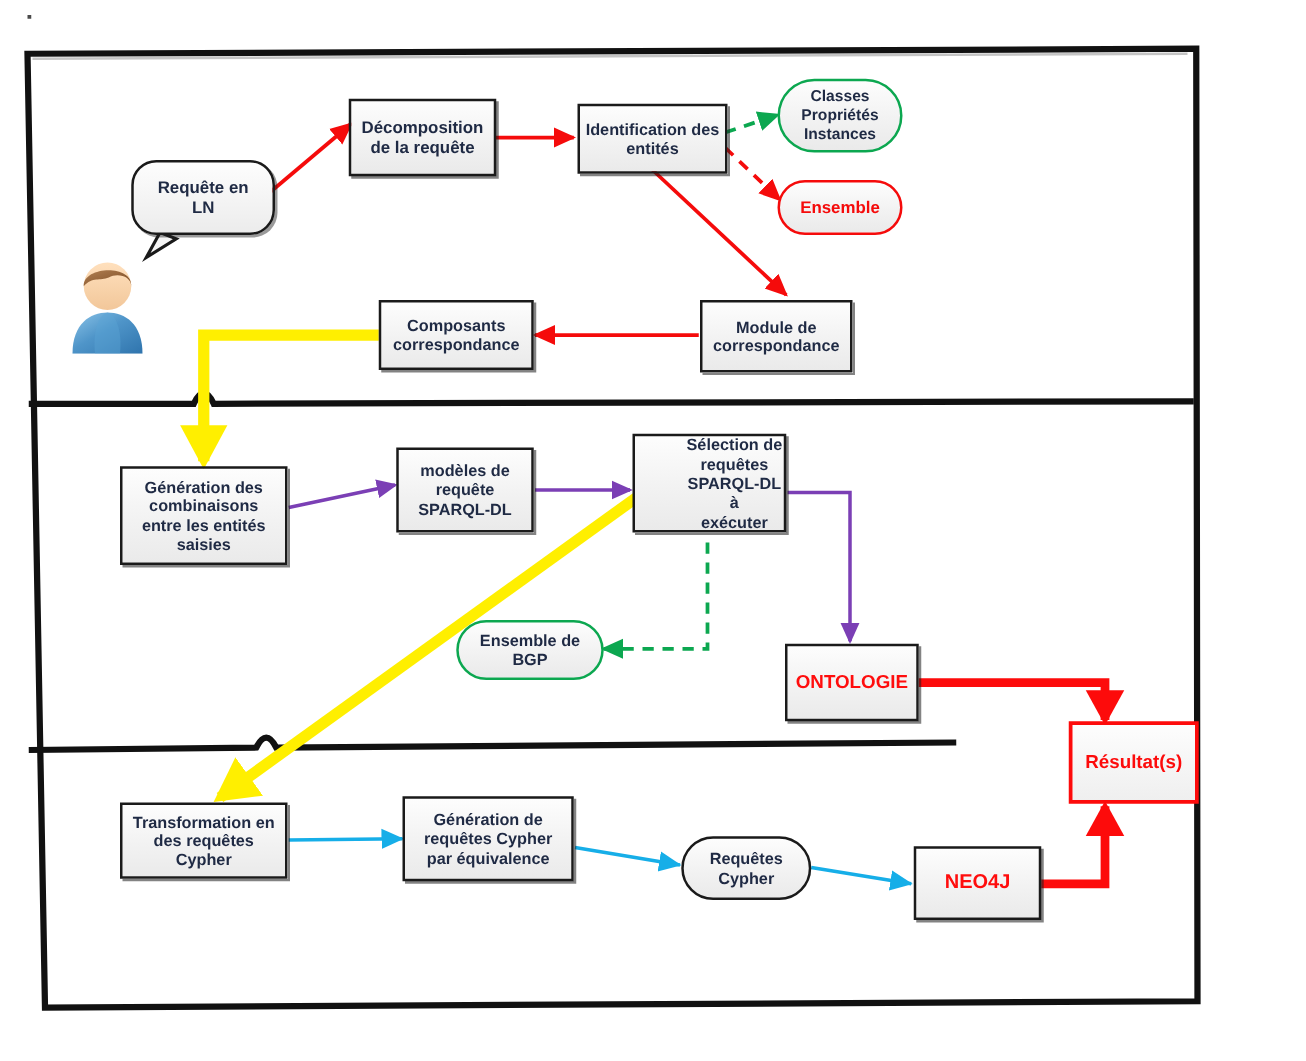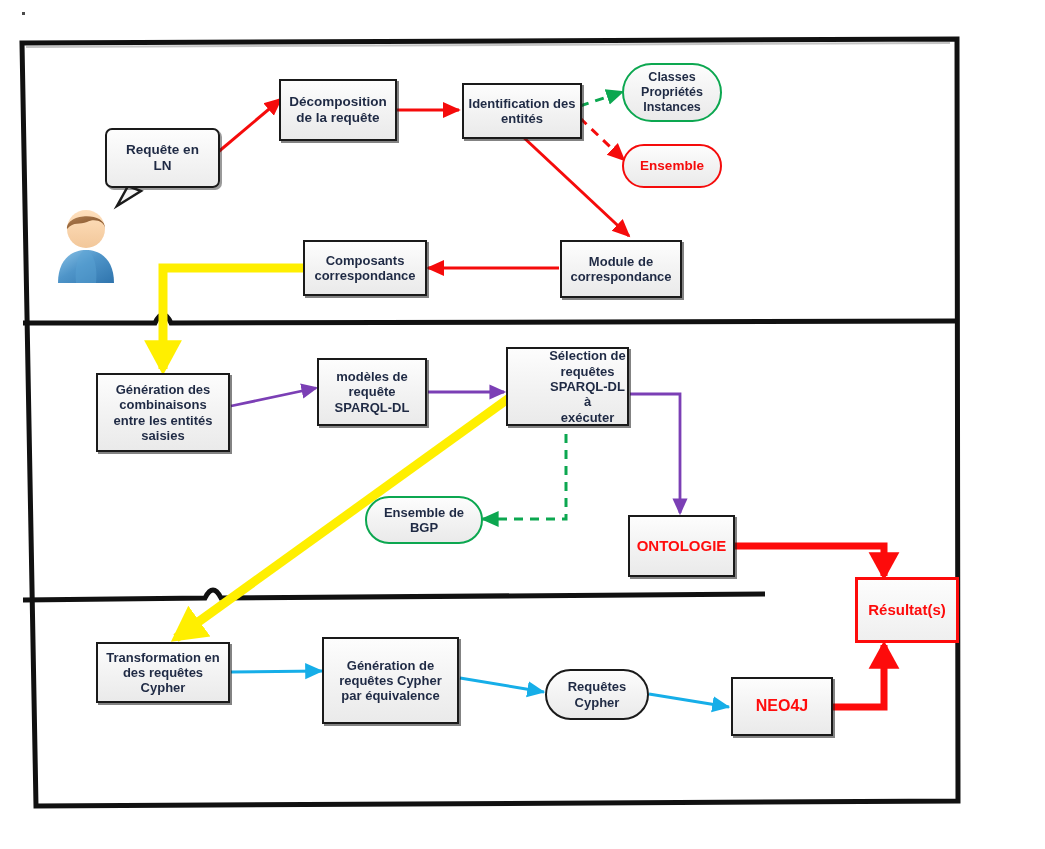--- a/index.html
+++ b/index.html
@@ -62,21 +62,21 @@
   .rect-redtext { color: #ff0d0d; }
   .rect-redborder {
     border: 3px solid #fd0b0b;
     color: #fd0b0b;
     box-shadow: none;
   }
   .bubble {
     position: absolute;
     box-sizing: border-box;
     border: 2.5px solid #1a1a1a;
-    border-radius: 7px;
+    border-radius: 20px;
     background: linear-gradient(to bottom, #fdfdfd 0%, #f3f3f3 60%, #ececec 100%);
     display: flex;
     align-items: center;
     justify-content: center;
     text-align: center;
     font-weight: bold;
     color: #1f2a44;
     line-height: 1.2;
     box-shadow: 2px 2px 0 rgba(30,30,30,0.45);
     z-index: 5;
@@ -264,21 +264,21 @@
   <div class="node rect-redborder" style="left:831px; top:577px; width:104px; height:66px; font-size:15px; position:absolute; display:flex; align-items:center; justify-content:center; background:linear-gradient(to bottom,#fdfdfd,#efefef); font-weight:bold;margin-left:24px;">
     <span style="white-space:pre-line;">Résultat(s)</span>
   </div>
 
   <div class="node rect" style="left:96px; top:642px; width:134px; height:61px; font-size:13px;">
     <span style="white-space:pre-line;">Transformation en
 des requêtes
 Cypher</span>
   </div>
 
-  <div class="node rect" style="left:322px; top:637px; width:137px; height:87px; font-size:13px;">
+  <div class="node rect" style="left:322px; top:637px; width:137px; height:68px; font-size:13px;">
     <span style="white-space:pre-line;">Génération de
 requêtes Cypher
 par équivalence</span>
   </div>
 
   <div class="node pill pill-plain" style="left:545px; top:669px; width:104px; height:51px; font-size:13px;">
     <span style="white-space:pre-line;">Requêtes
 Cypher</span>
   </div>
 

